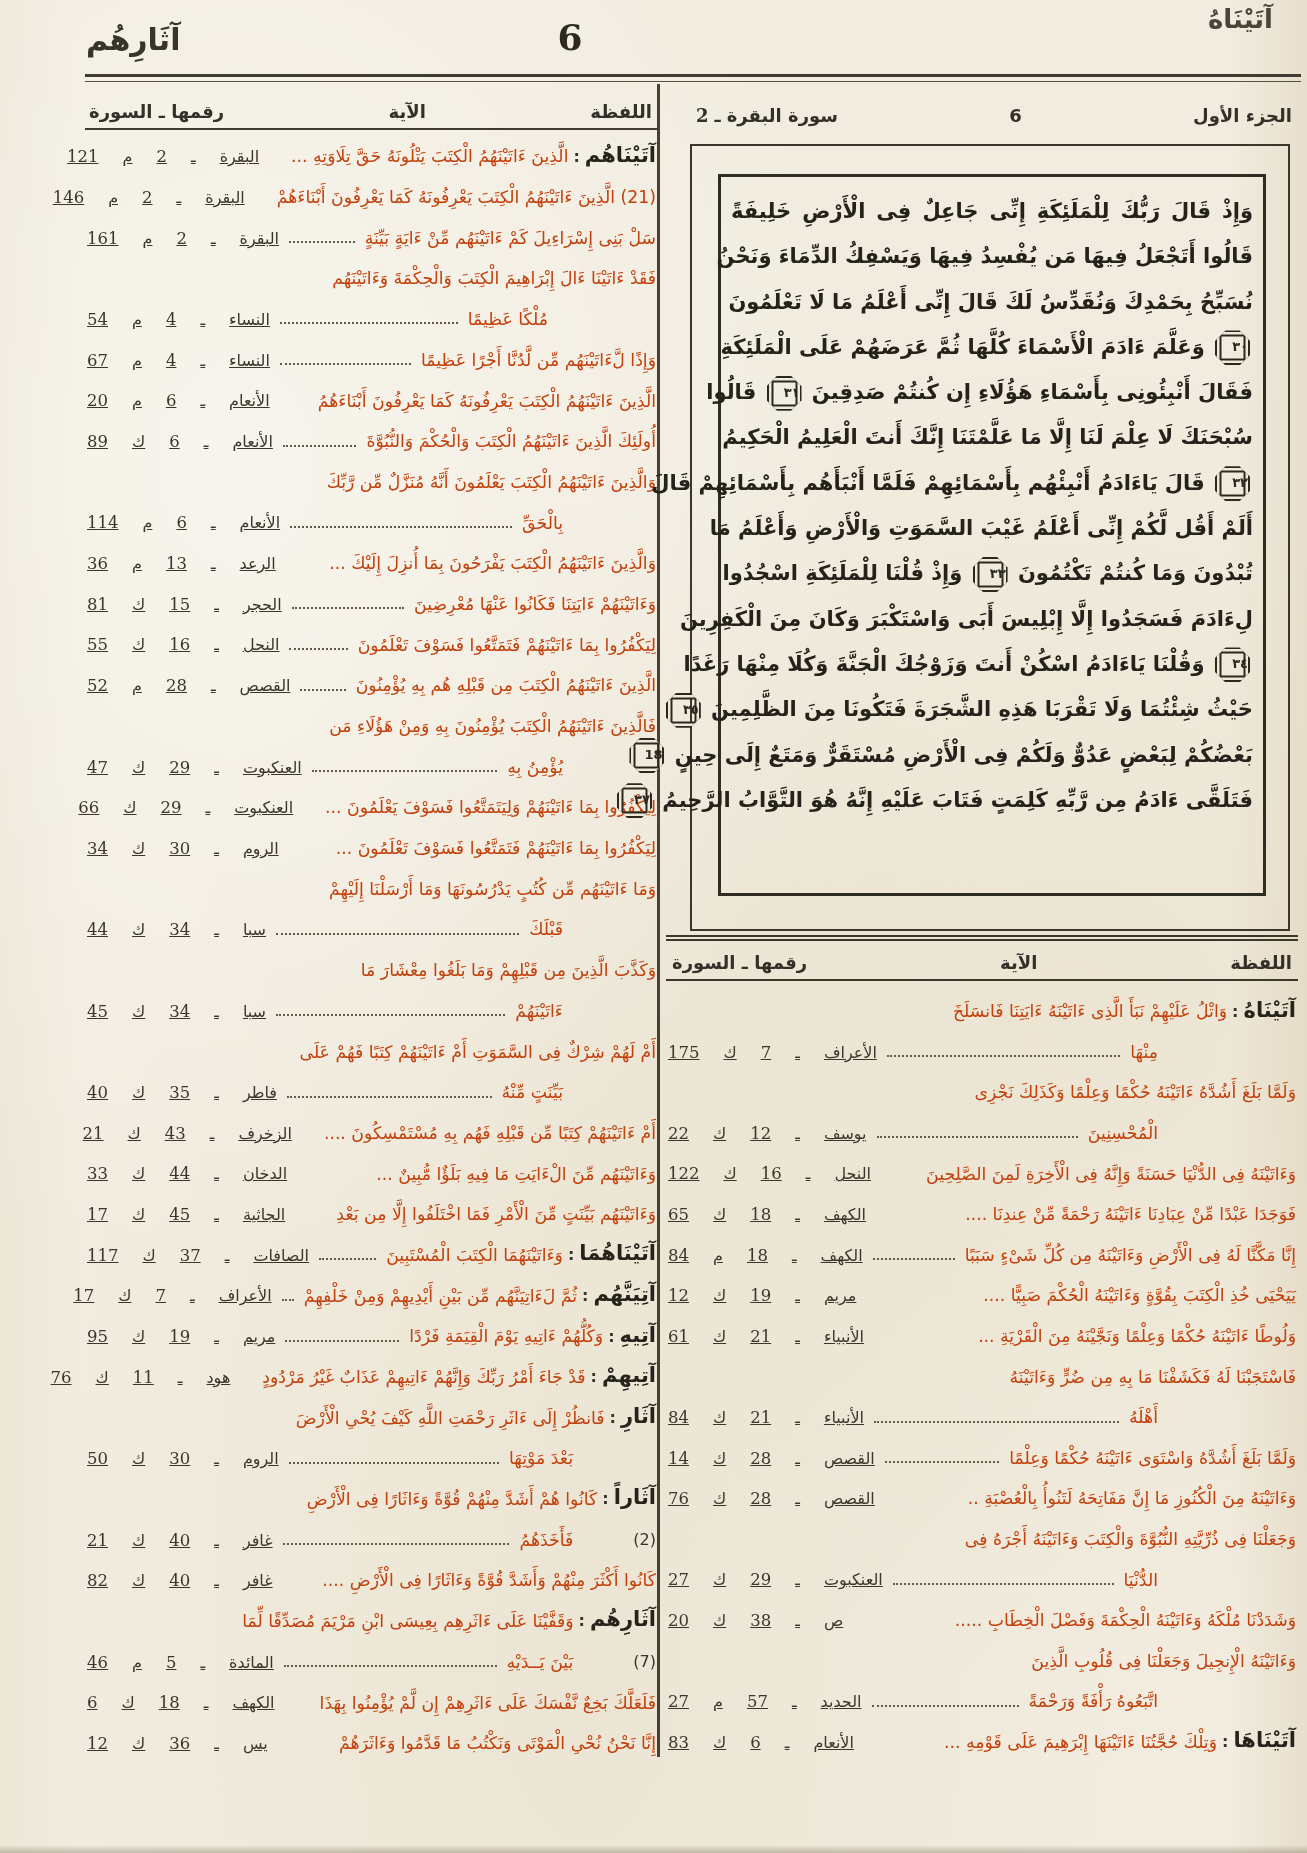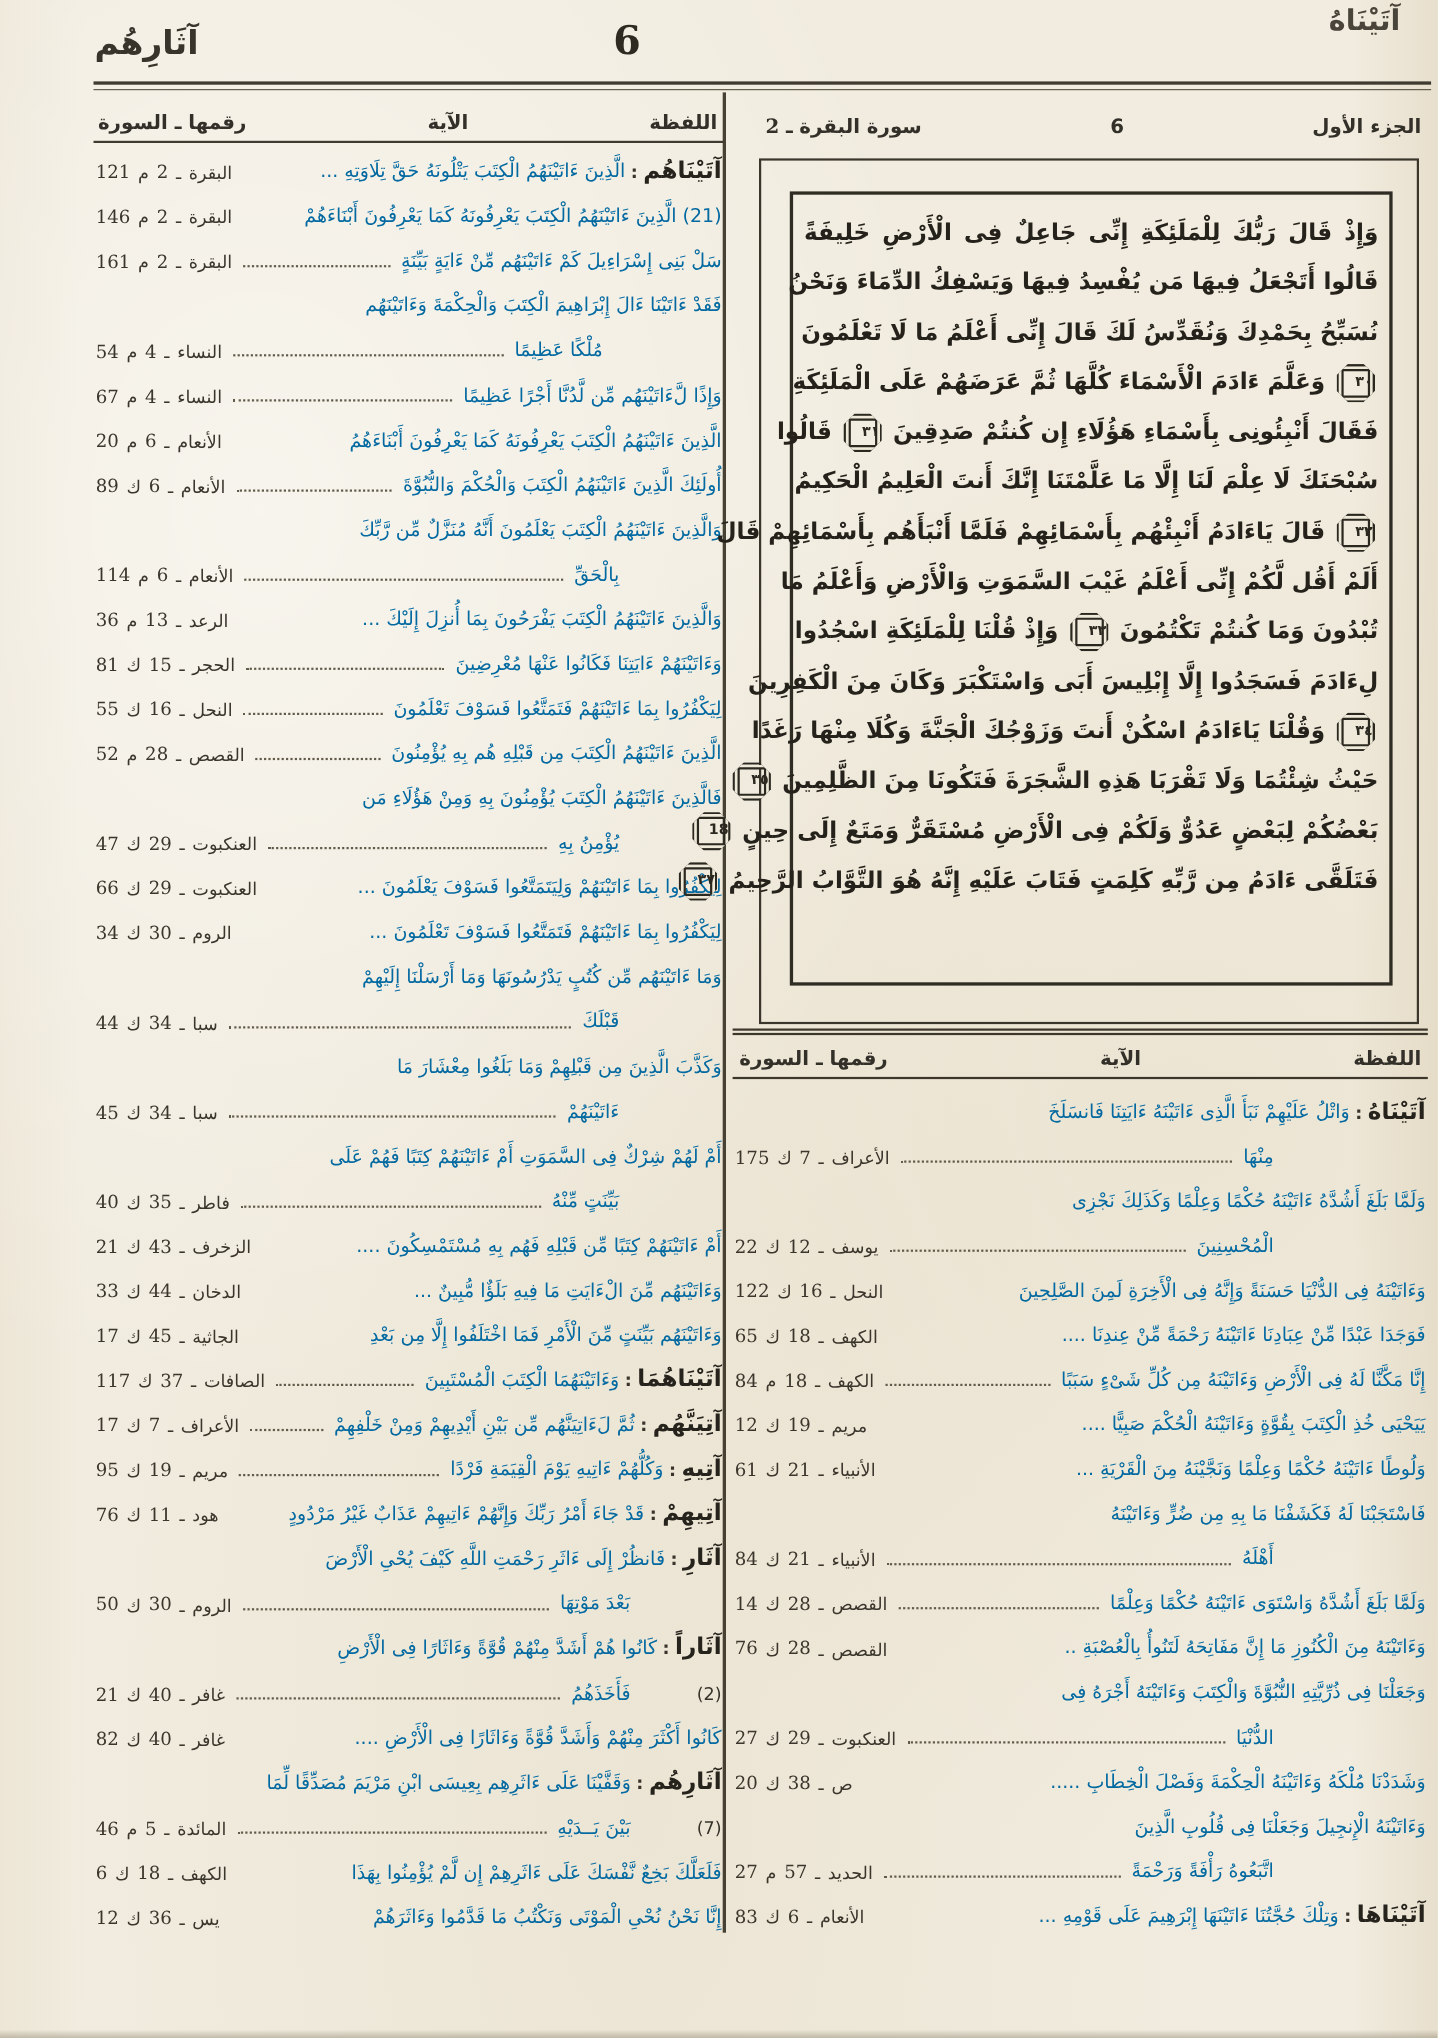--- a/index.html
+++ b/index.html
@@ -27,25 +27,25 @@
   .col-head{display:flex;direction:rtl;justify-content:space-between;align-items:flex-end;
     font-size:18px;font-weight:bold;color:#33302a;padding:0 6px 6px 4px;box-sizing:border-box;}
   
   .left-col{left:85px;top:88px;width:573px;}
   .left-col .col-head{height:42px;border-bottom:2px solid #403b30;}
   
   .rows{margin-top:2px;}
   .row{height:40.7px;display:flex;direction:rtl;align-items:flex-end;padding:0 2px 7px 2px;box-sizing:border-box;}
   .hw{font-size:21px;font-weight:bold;color:#26231c;white-space:nowrap;line-height:1;}
   .colon{margin:0 5px;font-weight:bold;}
-  .vt{font-size:17.3px;white-space:nowrap;color:#0369a1;line-height:1;}
+  .vt{font-size:17.3px;white-space:nowrap;color:#c2410c;line-height:1;}
   .pre{direction:ltr;unicode-bidi:isolate;font-size:16px;margin-left:60px;white-space:nowrap;}
   .spacer{flex:1 1 20px;margin:0 10px 4px 10px;min-width:12px;}
   .row.dotted .spacer{border-bottom:2px dotted #625b4a;}
-  .ref{display:flex;direction:ltr;gap:7px;align-items:flex-end;font-size:16px;white-space:nowrap;color:#3b362c;line-height:1;}
+  .ref{display:flex;direction:ltr;gap:24px;align-items:flex-start;font-size:16px;white-space:nowrap;color:#3b362c;line-height:1;text-decoration:underline;}
   .ref .num{font-family:"DejaVu Serif",serif;font-size:16.5px;}
   
   .right-col{left:666px;top:88px;width:632px;}
   .right-col .col-head{height:44px;border-bottom:none;padding-left:30px;}
   .sura-label{display:flex;direction:ltr;gap:6px;align-items:baseline;}
   .sura-label .num{font-family:"DejaVu Serif",serif;}
   
   .qframe-outer{margin:12px 8px 0 24px;height:783px;border:2px solid #3a362c;position:relative;box-sizing:content-box;}
   .qframe-inner{position:absolute;top:28px;bottom:33px;left:26px;right:22px;border:3px solid #2f2c24;
     padding:12px 10px;box-sizing:border-box;}

